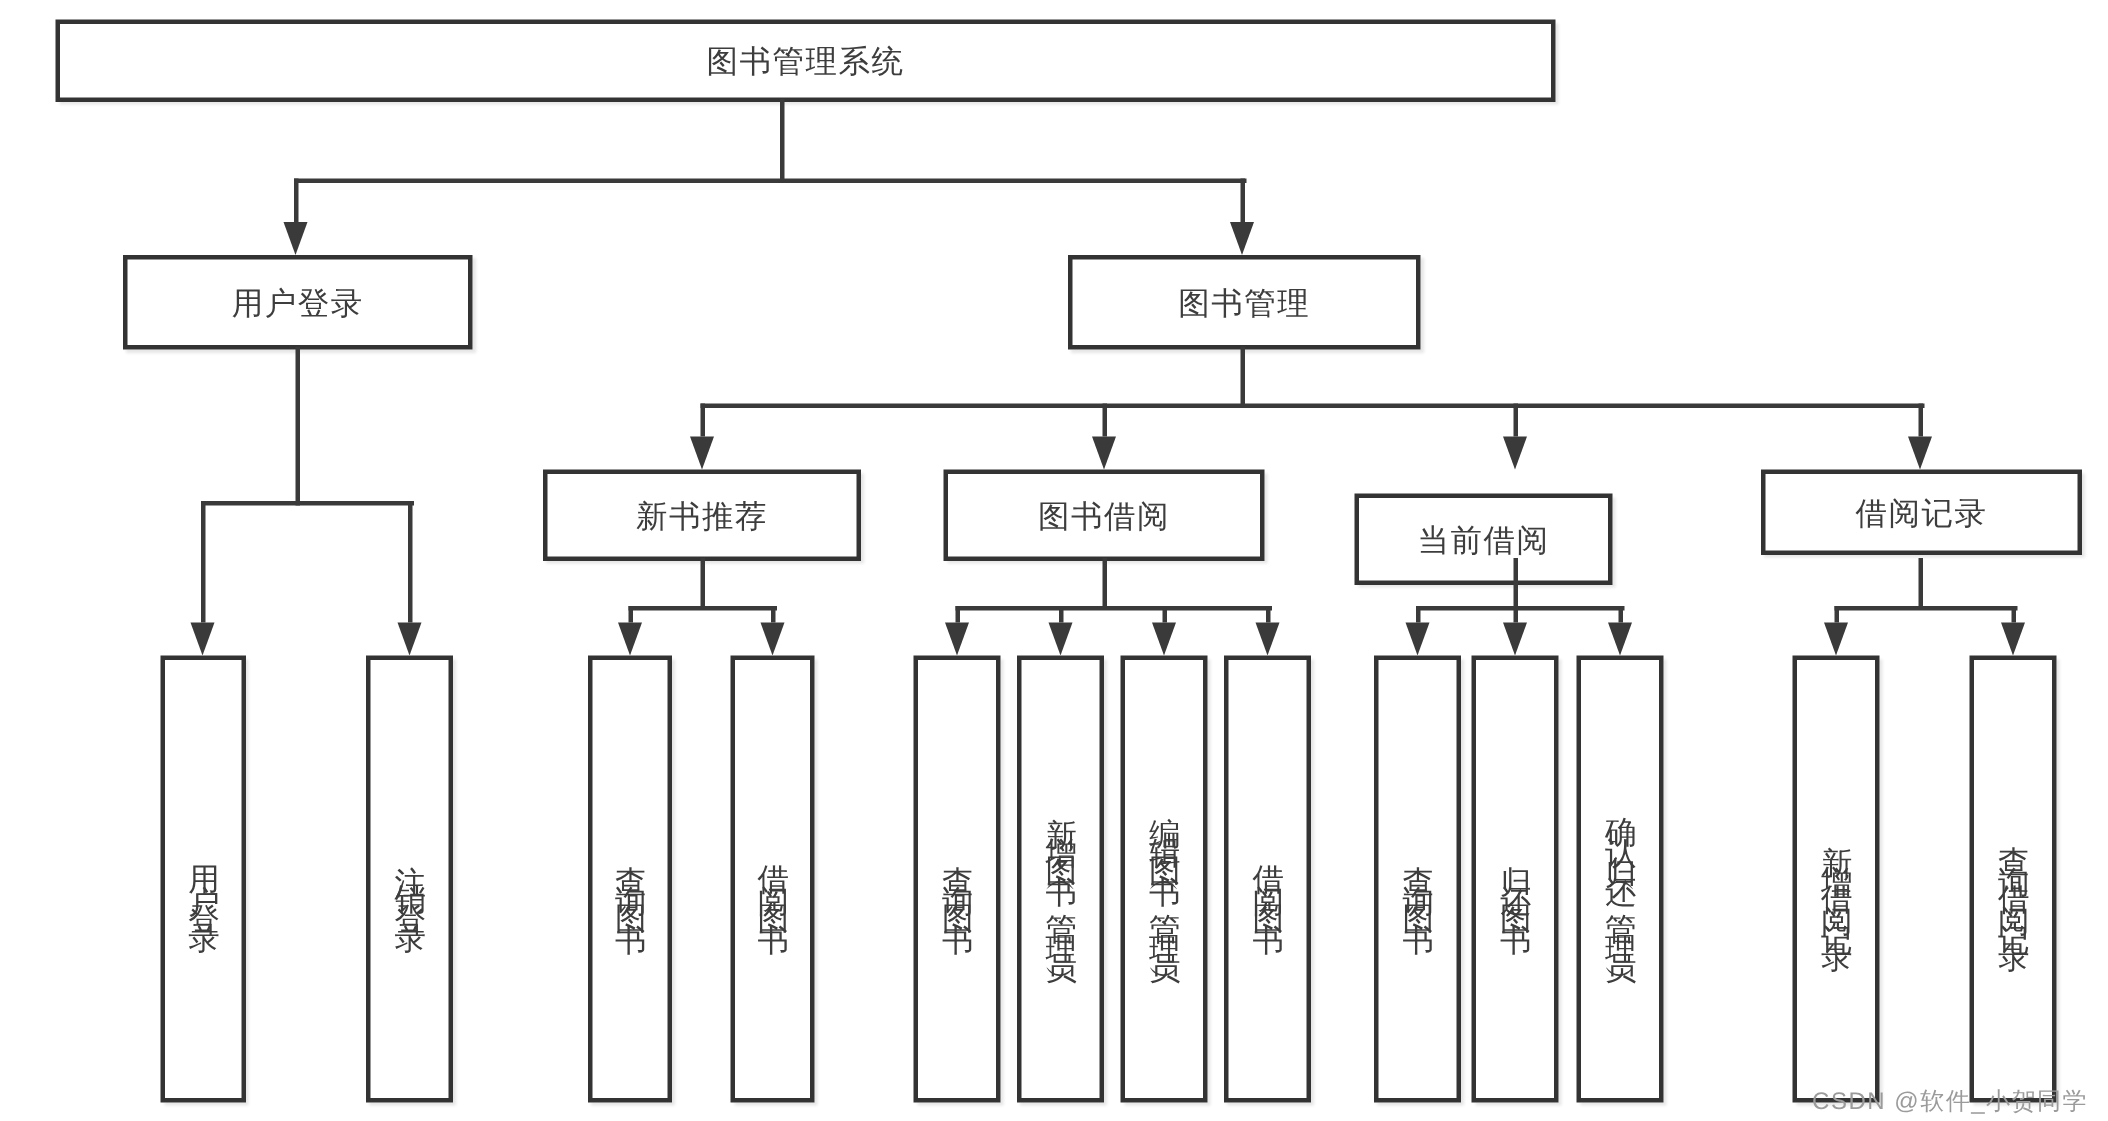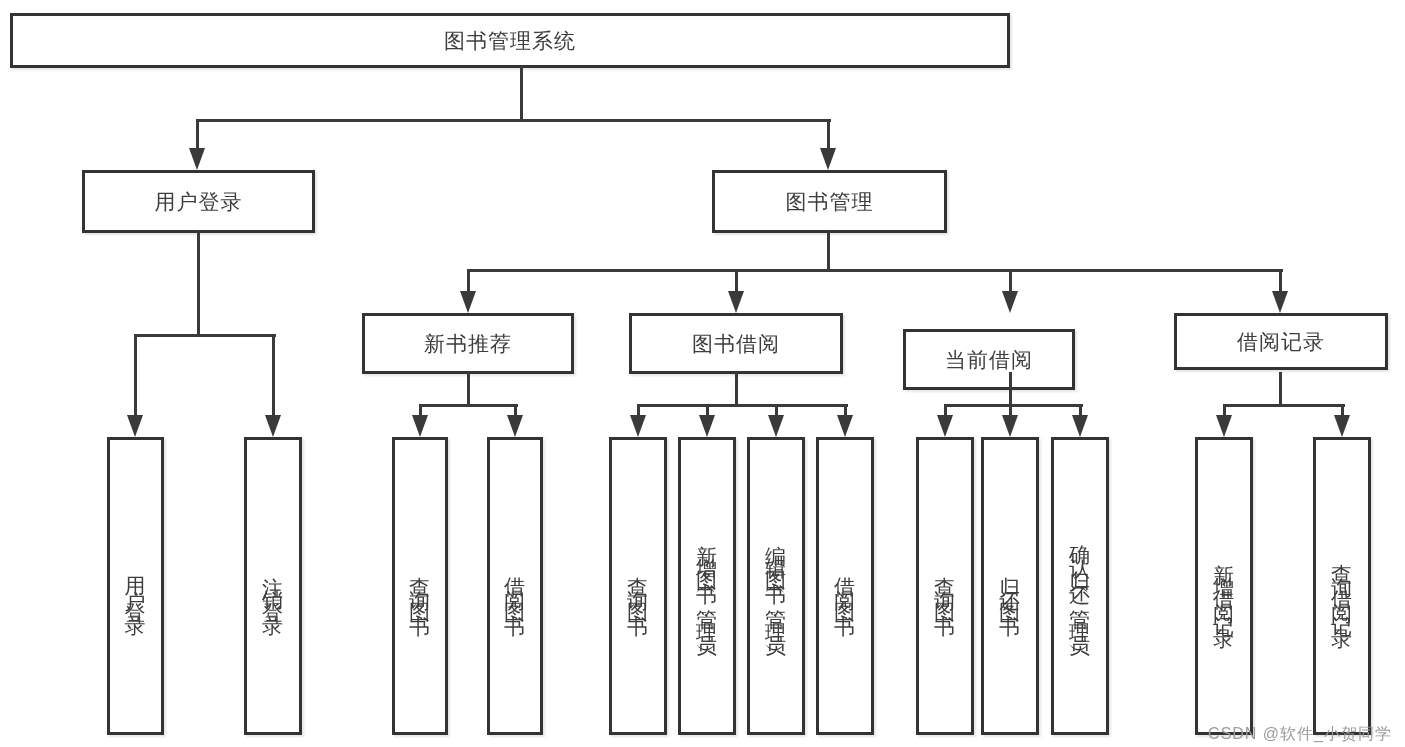--- a/index.html
+++ b/index.html
@@ -63,21 +63,21 @@
     font-size:16px;
     letter-spacing:1px;
     white-space:nowrap;
   }
 </style>
 </head>
 <body>
 
 <div class="stage">
 
-  <div class="hbox" style="left:10px;top:13px;width:1000px;height:55px;">
+  <div class="hbox" style="left:37px;top:13px;width:1000px;height:55px;">
     <span>图书管理系统</span>
   </div>
 
   <div class="lv" style="left:520px;top:66px;height:56px;"></div>
   <div class="lh" style="left:196px;top:119px;width:635px;"></div>
   <div class="lv" style="left:196px;top:119px;height:29px;"></div>
   <div class="arrow" style="left:189px;top:148px;"></div>
   <div class="lv" style="left:827px;top:119px;height:29px;"></div>
   <div class="arrow" style="left:820px;top:148px;"></div>
 

